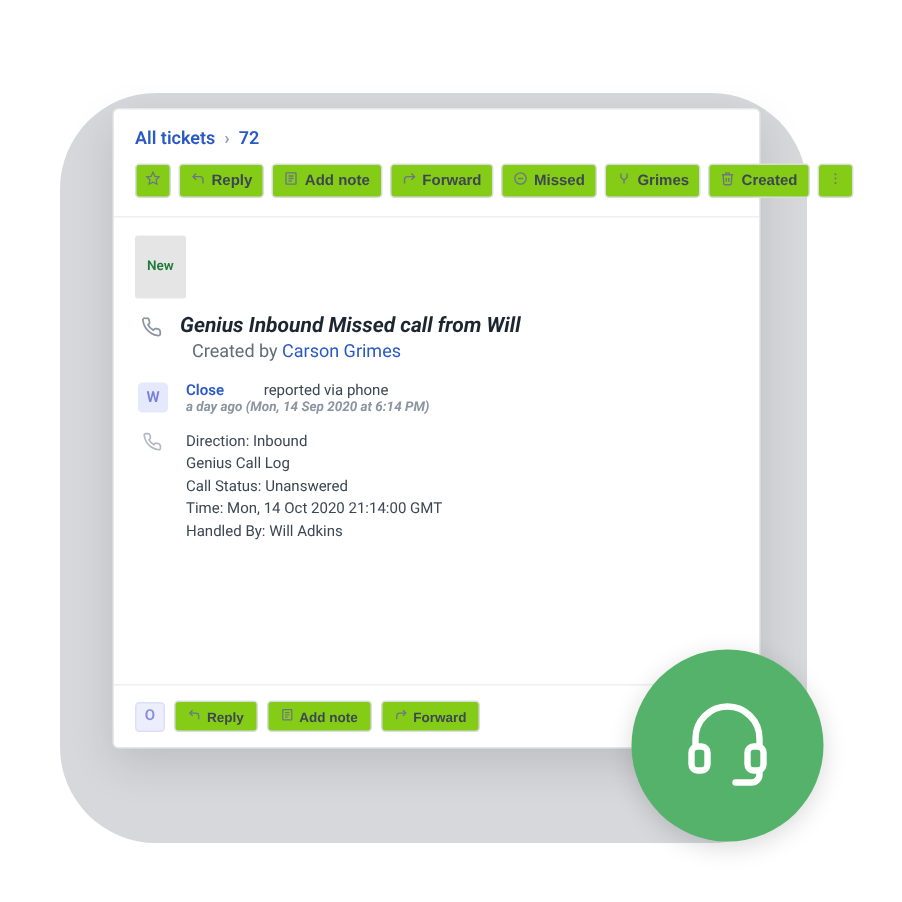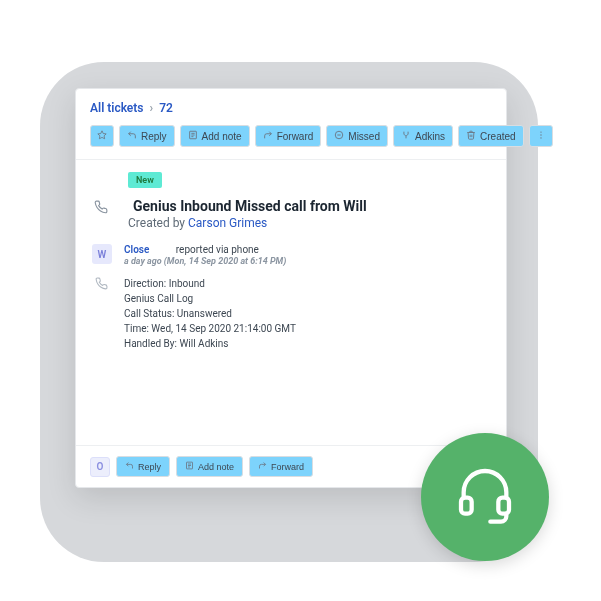--- a/index.html
+++ b/index.html
@@ -15,21 +15,21 @@
     position: absolute;
     top: 62px;
     left: 40px;
     width: 498px;
     height: 500px;
     background: #d6d8db;
     border-radius: 64px;
   }
   .card {
     position: absolute;
-    top: 88px;
+    top: 72px;
     left: 75px;
     width: 432px;
     background: #fff;
     border: 1px solid #e5e7ea;
     border-radius: 4px;
     box-shadow: 0 10px 30px rgba(0,0,0,0.12);
     font-size: 11px;
     color: #3d4752;
   }
   .breadcrumb {
@@ -56,43 +56,43 @@
     padding: 0 14px 12px 14px;
     border-bottom: 1px solid #edeff1;
     flex-wrap: nowrap;
     align-items: center;
   }
   .tbtn {
     display: inline-flex;
     align-items: center;
     gap: 4px;
     border: 1px solid #d9dde1;
-    background: #7dd3fc;
+    background: #84cc16;
     border-radius: 3px;
     padding: 4px 7px;
     font-size: 10px;
     color: #3d4752;
     cursor: pointer;
     white-space: nowrap;
+    font-weight: bold;
   }
   .tbtn svg { width: 10px; height: 10px; flex-shrink: 0; }
   .tbtn-icon { padding: 4px 6px; }
   .body-area { padding: 12px 14px 14px 14px; }
   .badge-new {
     display: inline-block;
-    background: #5eead4;
+    background: #e5e5e5;
     color: #1f7a3e;
     font-size: 9px;
     font-weight: 600;
-    padding: 3px 8px;
+    padding: 16px 8px;
     border-radius: 2px;
-    margin-left: 38px;
     margin-bottom: 10px;
   }
-  .title-row { display: flex; gap: 21px; align-items: flex-end; margin-bottom: 2px; }
+  .title-row { display: flex; gap: 8px; align-items: flex-end; margin-bottom: 2px; font-style: italic; }
   .title-row .icon-col { width: 22px; display:flex; justify-content:center; padding-top:2px; color:#8b95a1; }
   .title-row .icon-col svg { width: 14px; height: 14px; }
   .title-row h2 { font-size: 14px; font-weight: 700; color: #1c2631; }
   .created-by { margin-left: 38px; font-size: 12px; color: #5f6b77; margin-bottom: 14px; }
   .created-by .creator { color: #2a59c4; }
   .reporter-row { display: flex; gap: 12px; align-items: flex-start; margin-bottom: 10px; }
   .avatar {
     width: 20px; height: 20px;
     background: #e6e8fc;
     color: #7a7fd9;
@@ -201,21 +201,21 @@
       </span>
       <span>Missed</span>
     </button>
     <button class="tbtn">
       <span>
         <svg viewBox="0 0 24 24" fill="none" stroke="#6b7683" stroke-width="2.2">
             <path d="M7 4v6l5 5 5-5V4"></path>
             <path d="M12 15v5"></path>
           </svg>
       </span>
-      <span>Adkins</span>
+      <span>Grimes</span>
     </button>
     <button class="tbtn">
       <span>
         <svg viewBox="0 0 24 24" fill="none" stroke="#6b7683" stroke-width="2.2">
             <polyline points="3 6 5 6 21 6"></polyline>
             <path d="M19 6l-1 14a2 2 0 0 1-2 2H8a2 2 0 0 1-2-2L5 6"></path>
             <path d="M10 11v6"></path>
             <path d="M14 11v6"></path>
             <path d="M9 6V4a1 1 0 0 1 1-1h4a1 1 0 0 1 1 1v2"></path>
           </svg>
@@ -264,21 +264,21 @@
     <div class="log-row">
       <div class="icon-col">
         <svg viewBox="0 0 24 24" fill="none" stroke="currentColor" stroke-width="2">
             <path d="M22 16.9v3a2 2 0 0 1-2.2 2 19.8 19.8 0 0 1-8.6-3.1 19.5 19.5 0 0 1-6-6A19.8 19.8 0 0 1 2.1 4.2 2 2 0 0 1 4.1 2h3a2 2 0 0 1 2 1.7c.1.9.3 1.8.6 2.6a2 2 0 0 1-.5 2.1L8 9.6a16 16 0 0 0 6 6l1.2-1.2a2 2 0 0 1 2.1-.5c.8.3 1.7.5 2.6.6a2 2 0 0 1 1.7 2z"></path>
           </svg>
       </div>
       <div class="log-lines">
         <div>Direction: Inbound</div>
         <div>Genius Call Log</div>
         <div>Call Status: Unanswered</div>
-        <div>Time: Wed, 14 Sep 2020 21:14:00 GMT</div>
+        <div>Time: Mon, 14 Oct 2020 21:14:00 GMT</div>
         <div>Handled By: Will Adkins</div>
       </div>
     </div>
   </div>
 
   <div class="footer">
     <div class="avatar-o">O</div>
     <button class="tbtn">
       <span>
         <svg viewBox="0 0 24 24" fill="none" stroke="#6b7683" stroke-width="2.2">

